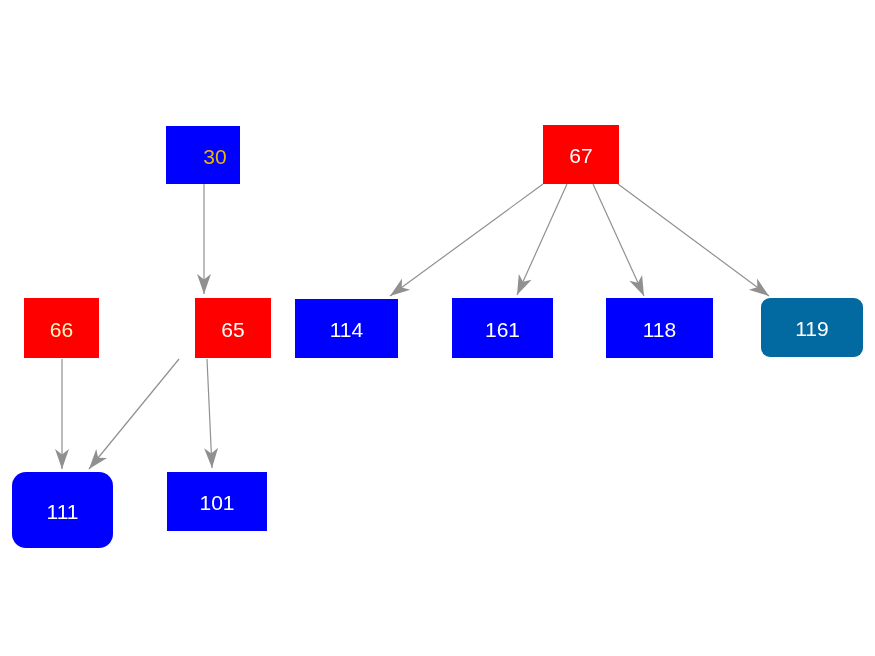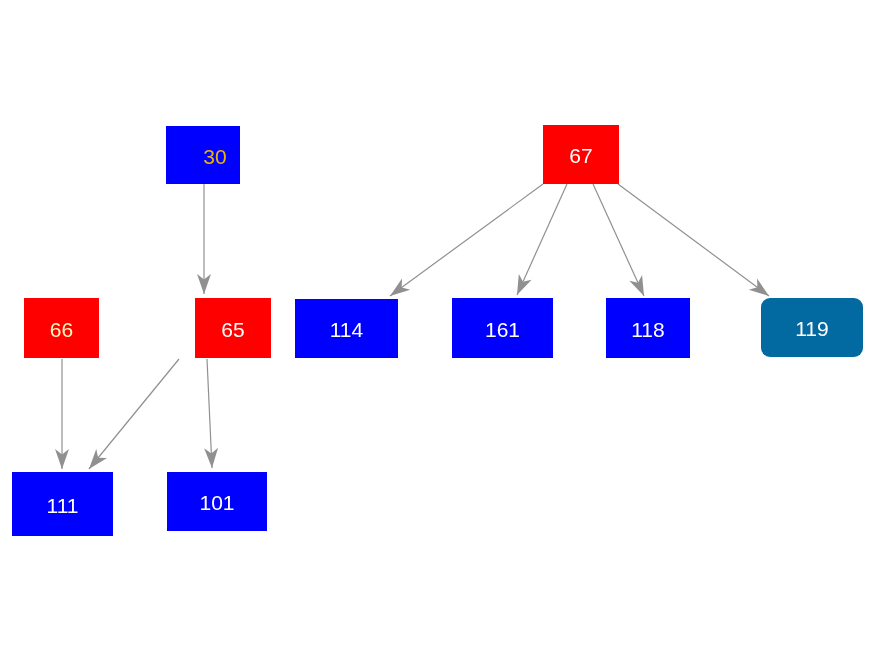--- a/index.html
+++ b/index.html
@@ -77,26 +77,26 @@
       </div>
       <div class="graph-node" style="left: 167px; top: 298px; width: 76px; height: 60px; background: rgb(255, 0, 0); color: rgb(255, 255, 255); margin-left: 28px;">
         <span class="node-label">65</span>
       </div>
       <div class="graph-node" style="left: 295px; top: 299px; width: 103px; height: 59px; background: rgb(0, 0, 255); color: rgb(255, 255, 255); text-align: center;">
         <span class="node-label">114</span>
       </div>
       <div class="graph-node" style="left: 452px; top: 298px; width: 101px; height: 60px; background: rgb(0, 0, 255); color: rgb(255, 255, 255);">
         <span class="node-label">161</span>
       </div>
-      <div class="graph-node" style="left: 606px; top: 298px; width: 84px; height: 60px; background: rgb(0, 0, 255); color: rgb(255, 255, 255);">
+      <div class="graph-node" style="left: 606px; top: 298px; width: 107px; height: 60px; background: rgb(0, 0, 255); color: rgb(255, 255, 255);">
         <span class="node-label">118</span>
       </div>
       <div class="graph-node" style="left: 761px; top: 298px; width: 102px; height: 59px; background: #0369a1; color: rgb(255, 255, 255); border-radius: 9px;">
         <span class="node-label">119</span>
       </div>
-      <div class="graph-node" style="left: 12px; top: 472px; width: 101px; height: 64px; background: rgb(0, 0, 255); color: rgb(255, 255, 255);">
+      <div class="graph-node" style="left: 12px; top: 472px; width: 101px; height: 76px; background: rgb(0, 0, 255); color: rgb(255, 255, 255); border-radius: 14px;">
         <span class="node-label">111</span>
       </div>
       <div class="graph-node" style="left: 167px; top: 472px; width: 100px; height: 59px; background: rgb(0, 0, 255); color: rgb(255, 255, 255);">
         <span class="node-label">101</span>
       </div>
     </div>
 </div>
 
 </body></html>

